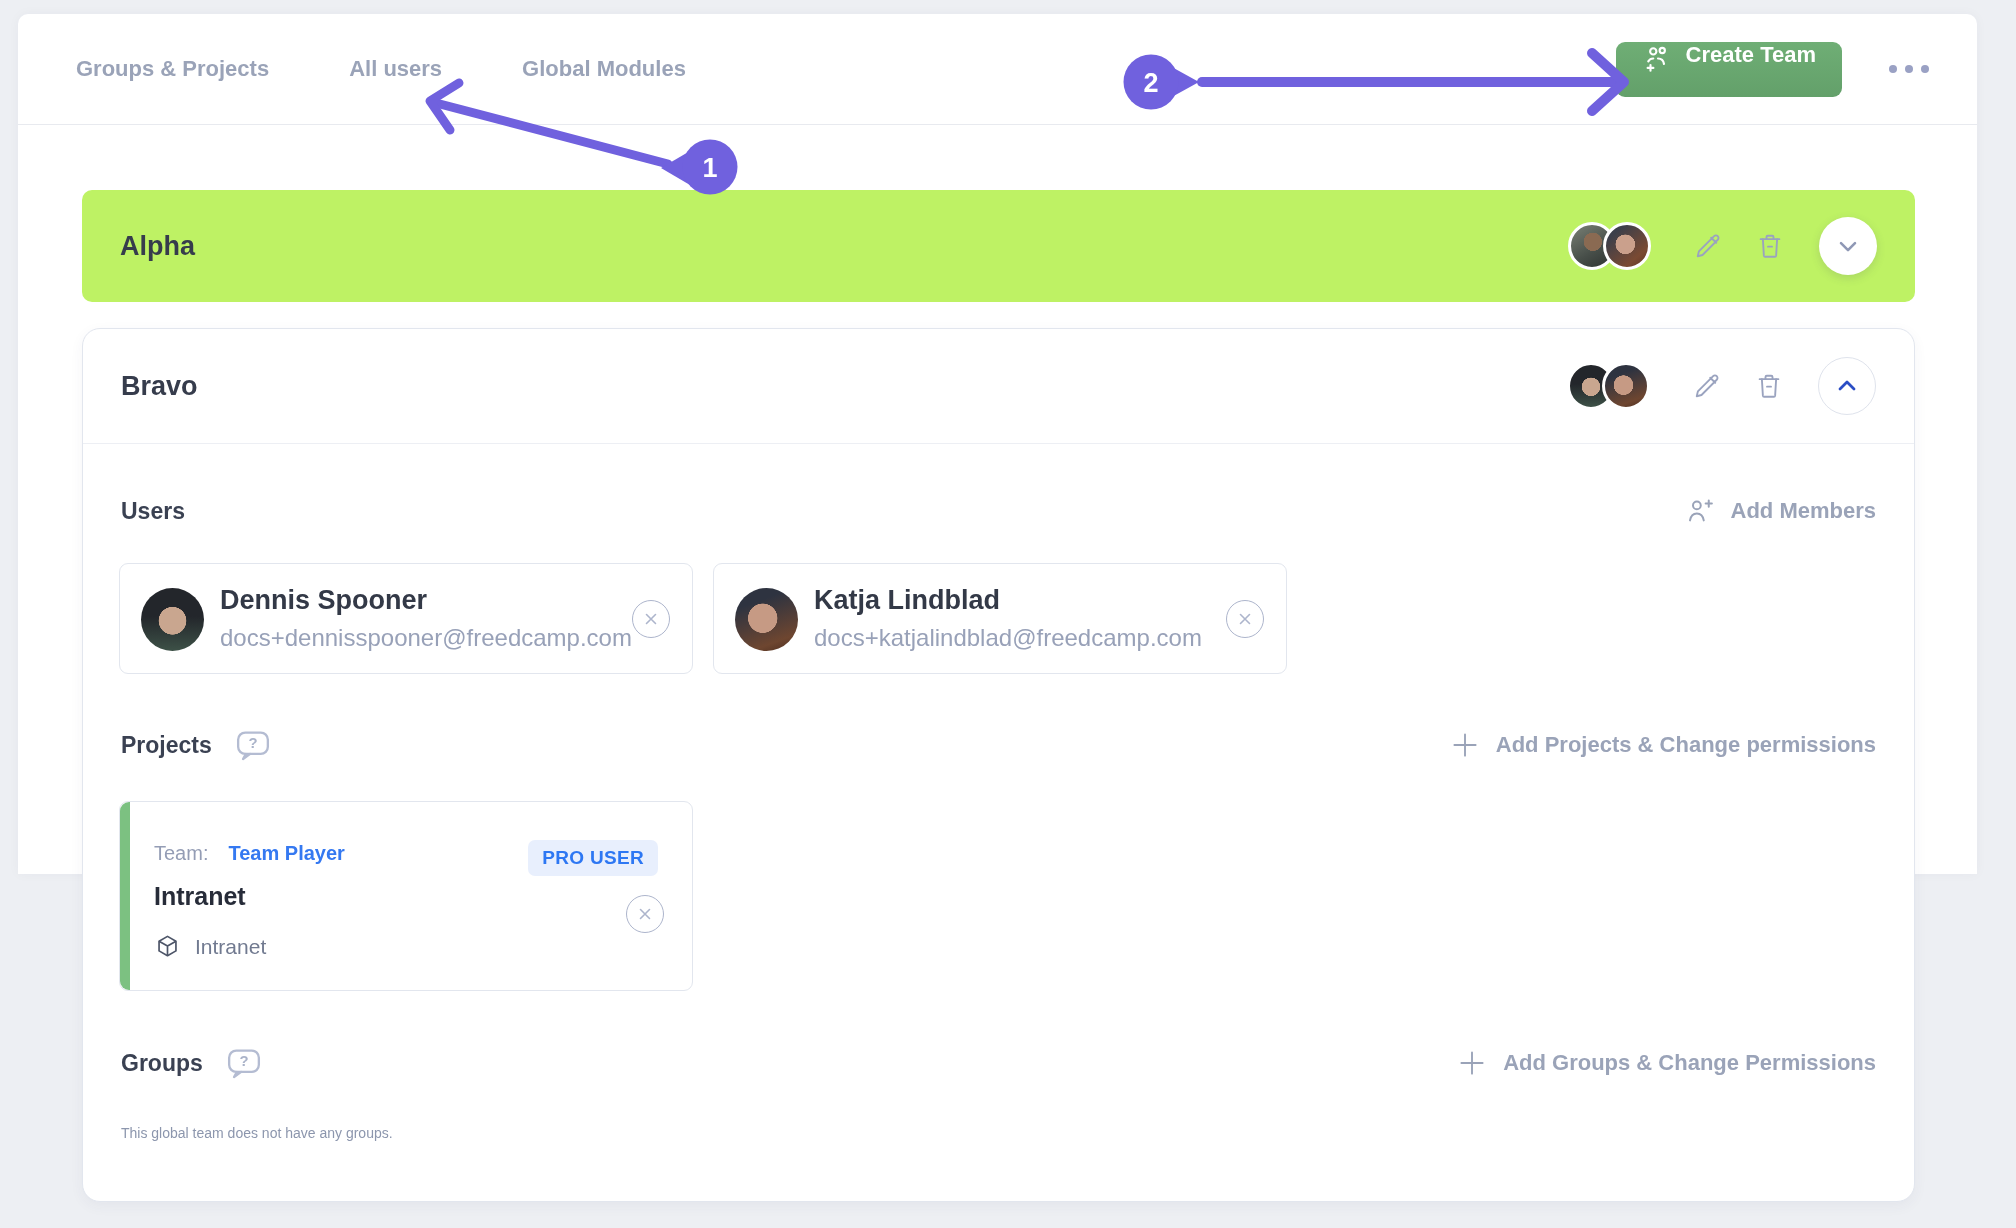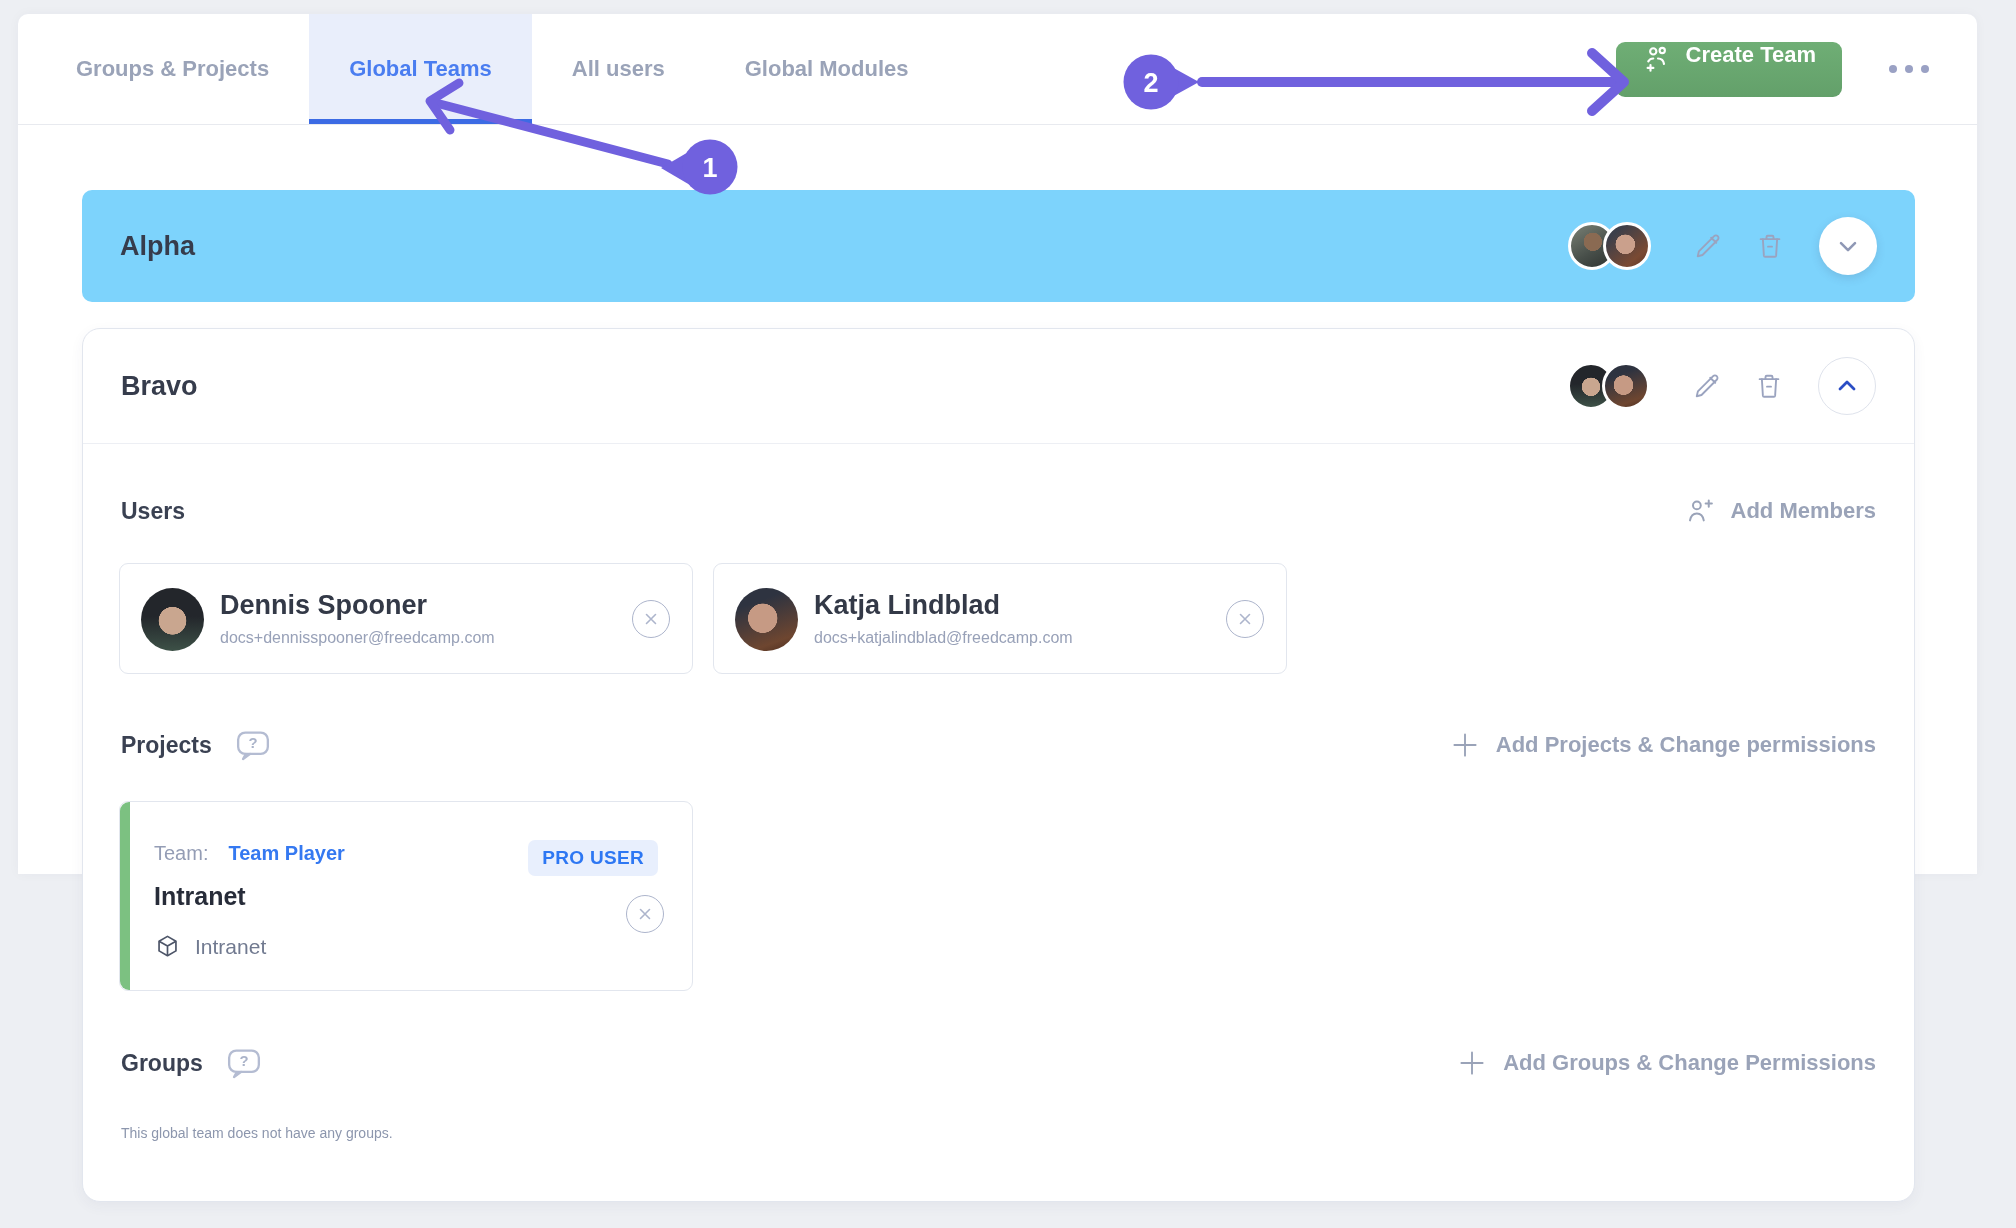--- a/index.html
+++ b/index.html
@@ -47,21 +47,21 @@
   }
   .more {
     display:flex; align-items:center; gap:8px;
     margin-left:45px; margin-right:46px;
     padding:10px 2px; cursor:pointer;
   }
   .more .dot { width:8px; height:8px; border-radius:50%; background:#9aa1c4; }
   
   .team-row {
     margin:65px 62px 0 64px; height:112px;
-    background:#7dd3fc; border-radius:10px;
+    background:#bef264; border-radius:10px;
     display:flex; align-items:center;
     padding:0 38px;
     justify-content:flex-end;
   }
   .team-card {
     margin:26px 62px 0 64px; height:874px;
     background:#ffffff;
     border:1px solid #e2e6ee; border-radius:18px;
     box-shadow:0 4px 14px rgba(50,60,90,.05);
     position:relative;
@@ -135,21 +135,21 @@
     border:1px solid #e2e6ee; border-radius:9px;
     background:#fff; position:relative;
     display:flex; flex-direction:column; justify-content:center;
     padding-left:100px; gap:8px;
   }
   .member-avatar {
     position:absolute; left:21px; top:24px;
     width:63px; height:63px; border-radius:50%;
   }
   .member-name { font-size:27px; font-weight:bold; color:#333947; }
-  .member-email { font-size:16px; color:#98a1b8; }
+  .member-email { font-size:24px; color:#98a1b8; }
   .remove-btn {
     position:absolute; right:22px; top:50%; transform:translateY(-50%);
     width:38px; height:38px; border-radius:50%;
     border:1.5px solid #adb5cc; background:none; color:#adb5cc;
     display:flex; align-items:center; justify-content:center;
     cursor:pointer;
   }
   .project-card {
     position:absolute; top:472px; left:36px;
     width:574px; height:190px;
@@ -190,21 +190,20 @@
   }
 </style>
 </head>
 <body>
 
 <div class="main">
 
   <header class="tabbar">
     <nav class="tabs">
       <div class="tab">Groups &amp; Projects</div>
-      <div class="tab active">Global Teams</div>
       <div class="tab">All users</div>
       <div class="tab">Global Modules</div>
     </nav>
     <div class="tab-actions">
       <button class="create-btn">
         <span style="display:flex;">
           <svg width="30" height="30" viewBox="0 0 24 24" fill="none" stroke="#ffffff" stroke-width="1.7" stroke-linecap="round" stroke-linejoin="round">
             <circle cx="9" cy="7.5" r="2.5"></circle>
             <circle cx="16.2" cy="6.8" r="2.1"></circle>
             <path d="M12.8 13.2c2.6 0 4.4 1.7 4.8 4.4"></path>

